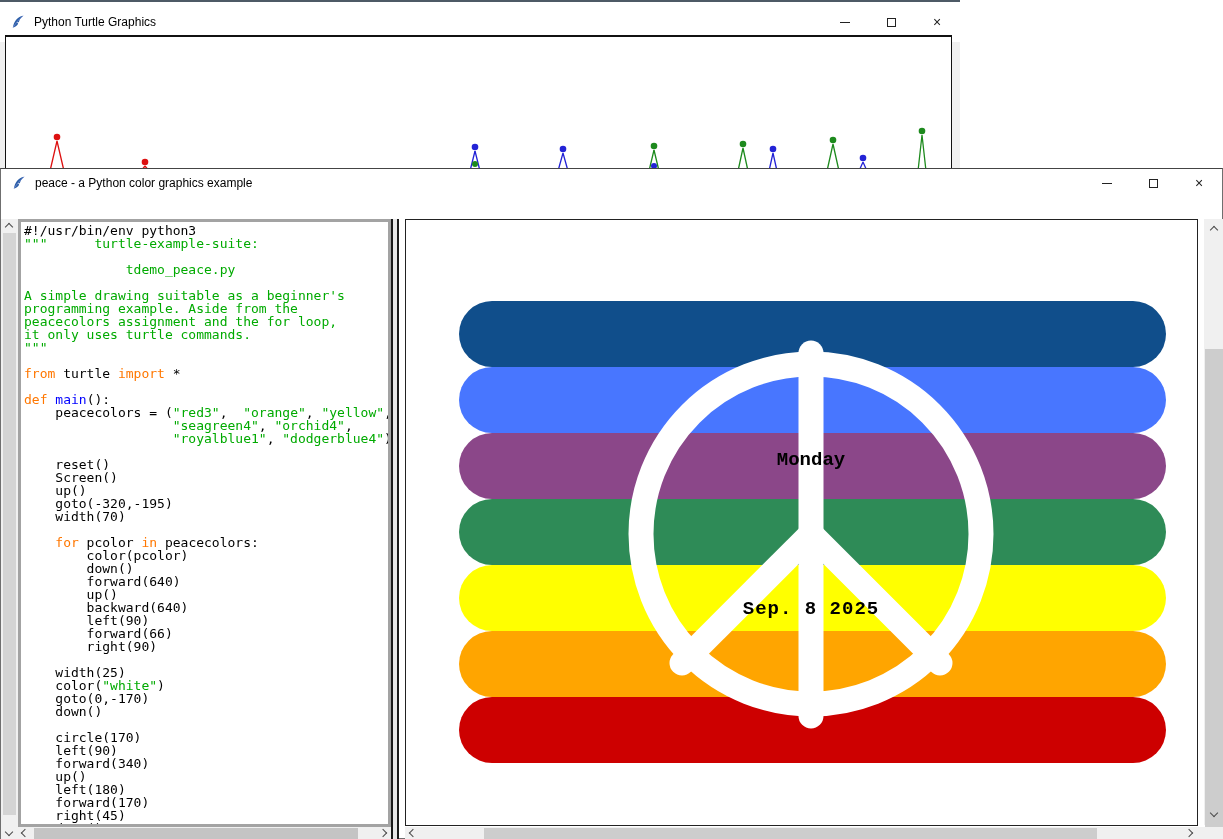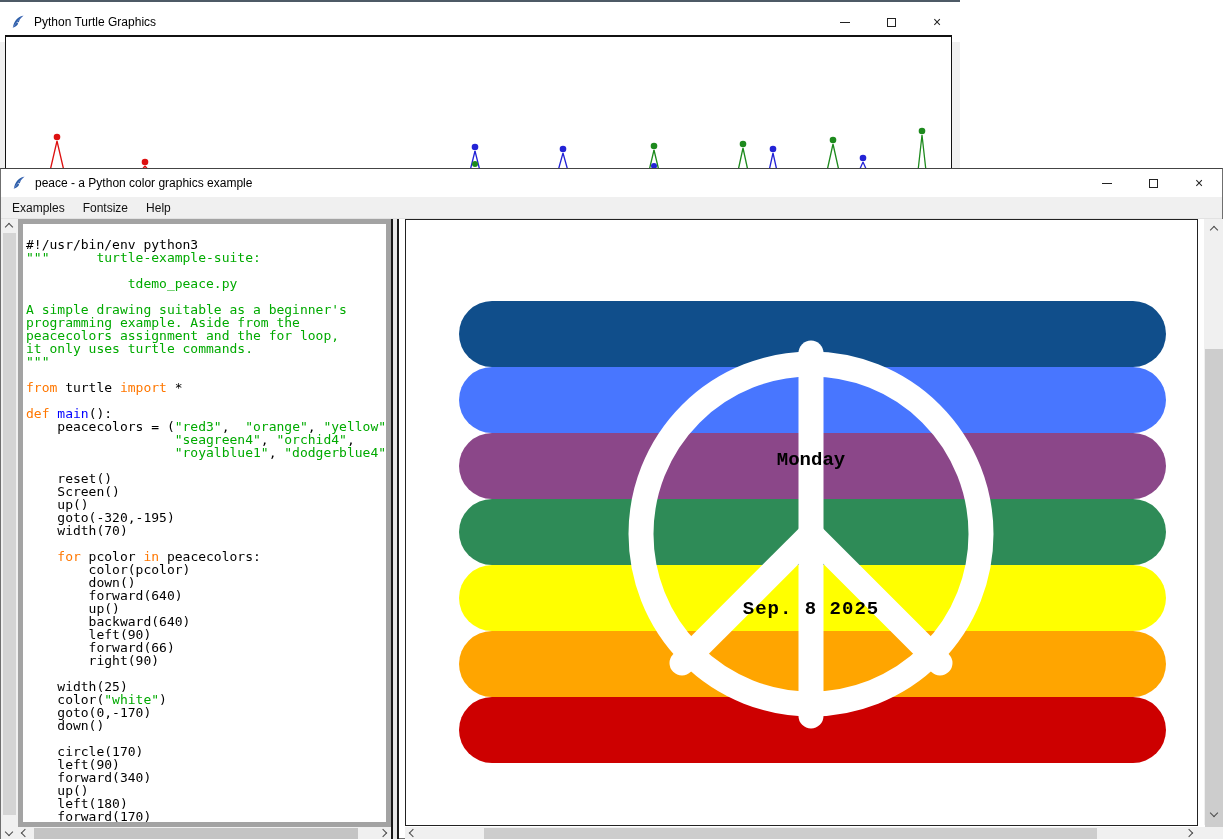--- a/index.html
+++ b/index.html
@@ -31,23 +31,23 @@
   #fg-menubar { position:absolute; left:0; right:0; top:28px; height:22px; background:#f0f0f0; border-bottom:1px solid #e2e2e2; display:flex; align-items:center; padding-left:2px; }
   .menu-item { font-size:12px; color:#111; padding:3px 9px; }
 
   #fg-content { position:absolute; left:0; right:0; top:50px; bottom:0; background:#ffffff; }
 
   
   #code-vscroll { position:absolute; left:0; top:0; width:17px; height:608px; background:#f0f0f0; }
   #code-vscroll .thumb { position:absolute; left:2px; top:14px; width:13px; height:582px; background:#d4d4d4; }
   #code-area {
     position:absolute; left:17px; top:0; width:373px; height:608px;
-    background:#ffffff; border:5px solid #a3a3a3; overflow:hidden;
+    background:#ffffff; border:3px solid #a3a3a3; overflow:hidden;
     font-family:"DejaVu Sans Mono", monospace; font-size:13px; line-height:13px;
-    padding:14px 0 0 3px; white-space:pre; cursor:text;
+    padding:2px 0 0 3px; white-space:pre; cursor:text;
   }
   .code-line { height:13px; white-space:pre; }
 
   #sash { position:absolute; left:390px; top:0; width:8px; height:621px; background:#e8e8e8; border-left:2px solid #1a1a1a; border-right:2px solid #1a1a1a; }
 
   
   #turtle-canvas { position:absolute; left:404px; top:0; width:793px; height:607px; background:#ffffff; border:1px solid #222; overflow:hidden; }
   #canvas-vscroll { position:absolute; left:1203px; top:0; width:20px; height:606px; background:#f0f0f0; }
   #canvas-vscroll .thumb { position:absolute; left:1px; top:130px; width:18px; height:497px; background:#cdcdcd; }
 
@@ -154,25 +154,20 @@
         </span>
       <span class="win-btn">
           <span class="glyph-max"></span>
         </span>
       <span class="win-btn">
           <span class="glyph-close">×</span>
         </span>
     </div>
   </div>
 
-  <div id="fg-menubar">
-    <span class="menu-item">Examples</span>
-    <span class="menu-item">Fontsize</span>
-    <span class="menu-item">Help</span>
-  </div>
 
   <div id="fg-content">
 
     <div id="code-vscroll">
       <span class="chev chev-up" style="left:5px; top:5px;"></span>
       <span class="thumb"></span>
     </div>
 
     <div id="code-area"><div class="code-line"><span style="color: rgb(0, 0, 0);">#!/usr/bin/env python3</span></div><div class="code-line"><span style="color: rgb(0, 170, 0);">"""      turtle-example-suite:</span></div><div class="code-line">&nbsp;</div><div class="code-line"><span style="color: rgb(0, 170, 0);">             tdemo_peace.py</span></div><div class="code-line">&nbsp;</div><div class="code-line"><span style="color: rgb(0, 170, 0);">A simple drawing suitable as a beginner's</span></div><div class="code-line"><span style="color: rgb(0, 170, 0);">programming example. Aside from the</span></div><div class="code-line"><span style="color: rgb(0, 170, 0);">peacecolors assignment and the for loop,</span></div><div class="code-line"><span style="color: rgb(0, 170, 0);">it only uses turtle commands.</span></div><div class="code-line"><span style="color: rgb(0, 170, 0);">"""</span></div><div class="code-line">&nbsp;</div><div class="code-line"><span style="color: rgb(255, 119, 0);">from</span><span style="color: rgb(0, 0, 0);"> turtle </span><span style="color: rgb(255, 119, 0);">import</span><span style="color: rgb(0, 0, 0);"> *</span></div><div class="code-line">&nbsp;</div><div class="code-line"><span style="color: rgb(255, 119, 0);">def</span><span style="color: rgb(0, 0, 0);"> </span><span style="color: rgb(0, 0, 255);">main</span><span style="color: rgb(0, 0, 0);">():</span></div><div class="code-line"><span style="color: rgb(0, 0, 0);">    peacecolors = (</span><span style="color: rgb(0, 170, 0);">"red3"</span><span style="color: rgb(0, 0, 0);">,  </span><span style="color: rgb(0, 170, 0);">"orange"</span><span style="color: rgb(0, 0, 0);">, </span><span style="color: rgb(0, 170, 0);">"yellow"</span><span style="color: rgb(0, 0, 0);">,</span></div><div class="code-line"><span style="color: rgb(0, 0, 0);">                   </span><span style="color: rgb(0, 170, 0);">"seagreen4"</span><span style="color: rgb(0, 0, 0);">, </span><span style="color: rgb(0, 170, 0);">"orchid4"</span><span style="color: rgb(0, 0, 0);">,</span></div><div class="code-line"><span style="color: rgb(0, 0, 0);">                   </span><span style="color: rgb(0, 170, 0);">"royalblue1"</span><span style="color: rgb(0, 0, 0);">, </span><span style="color: rgb(0, 170, 0);">"dodgerblue4"</span><span style="color: rgb(0, 0, 0);">)</span></div><div class="code-line">&nbsp;</div><div class="code-line"><span style="color: rgb(0, 0, 0);">    reset()</span></div><div class="code-line"><span style="color: rgb(0, 0, 0);">    Screen()</span></div><div class="code-line"><span style="color: rgb(0, 0, 0);">    up()</span></div><div class="code-line"><span style="color: rgb(0, 0, 0);">    goto(-320,-195)</span></div><div class="code-line"><span style="color: rgb(0, 0, 0);">    width(70)</span></div><div class="code-line">&nbsp;</div><div class="code-line"><span style="color: rgb(0, 0, 0);">    </span><span style="color: rgb(255, 119, 0);">for</span><span style="color: rgb(0, 0, 0);"> pcolor </span><span style="color: rgb(255, 119, 0);">in</span><span style="color: rgb(0, 0, 0);"> peacecolors:</span></div><div class="code-line"><span style="color: rgb(0, 0, 0);">        color(pcolor)</span></div><div class="code-line"><span style="color: rgb(0, 0, 0);">        down()</span></div><div class="code-line"><span style="color: rgb(0, 0, 0);">        forward(640)</span></div><div class="code-line"><span style="color: rgb(0, 0, 0);">        up()</span></div><div class="code-line"><span style="color: rgb(0, 0, 0);">        backward(640)</span></div><div class="code-line"><span style="color: rgb(0, 0, 0);">        left(90)</span></div><div class="code-line"><span style="color: rgb(0, 0, 0);">        forward(66)</span></div><div class="code-line"><span style="color: rgb(0, 0, 0);">        right(90)</span></div><div class="code-line">&nbsp;</div><div class="code-line"><span style="color: rgb(0, 0, 0);">    width(25)</span></div><div class="code-line"><span style="color: rgb(0, 0, 0);">    color(</span><span style="color: rgb(0, 170, 0);">"white"</span><span style="color: rgb(0, 0, 0);">)</span></div><div class="code-line"><span style="color: rgb(0, 0, 0);">    goto(0,-170)</span></div><div class="code-line"><span style="color: rgb(0, 0, 0);">    down()</span></div><div class="code-line">&nbsp;</div><div class="code-line"><span style="color: rgb(0, 0, 0);">    circle(170)</span></div><div class="code-line"><span style="color: rgb(0, 0, 0);">    left(90)</span></div><div class="code-line"><span style="color: rgb(0, 0, 0);">    forward(340)</span></div><div class="code-line"><span style="color: rgb(0, 0, 0);">    up()</span></div><div class="code-line"><span style="color: rgb(0, 0, 0);">    left(180)</span></div><div class="code-line"><span style="color: rgb(0, 0, 0);">    forward(170)</span></div><div class="code-line"><span style="color: rgb(0, 0, 0);">    right(45)</span></div><div class="code-line"><span style="color: rgb(0, 0, 0);">    down()</span></div></div>
 

